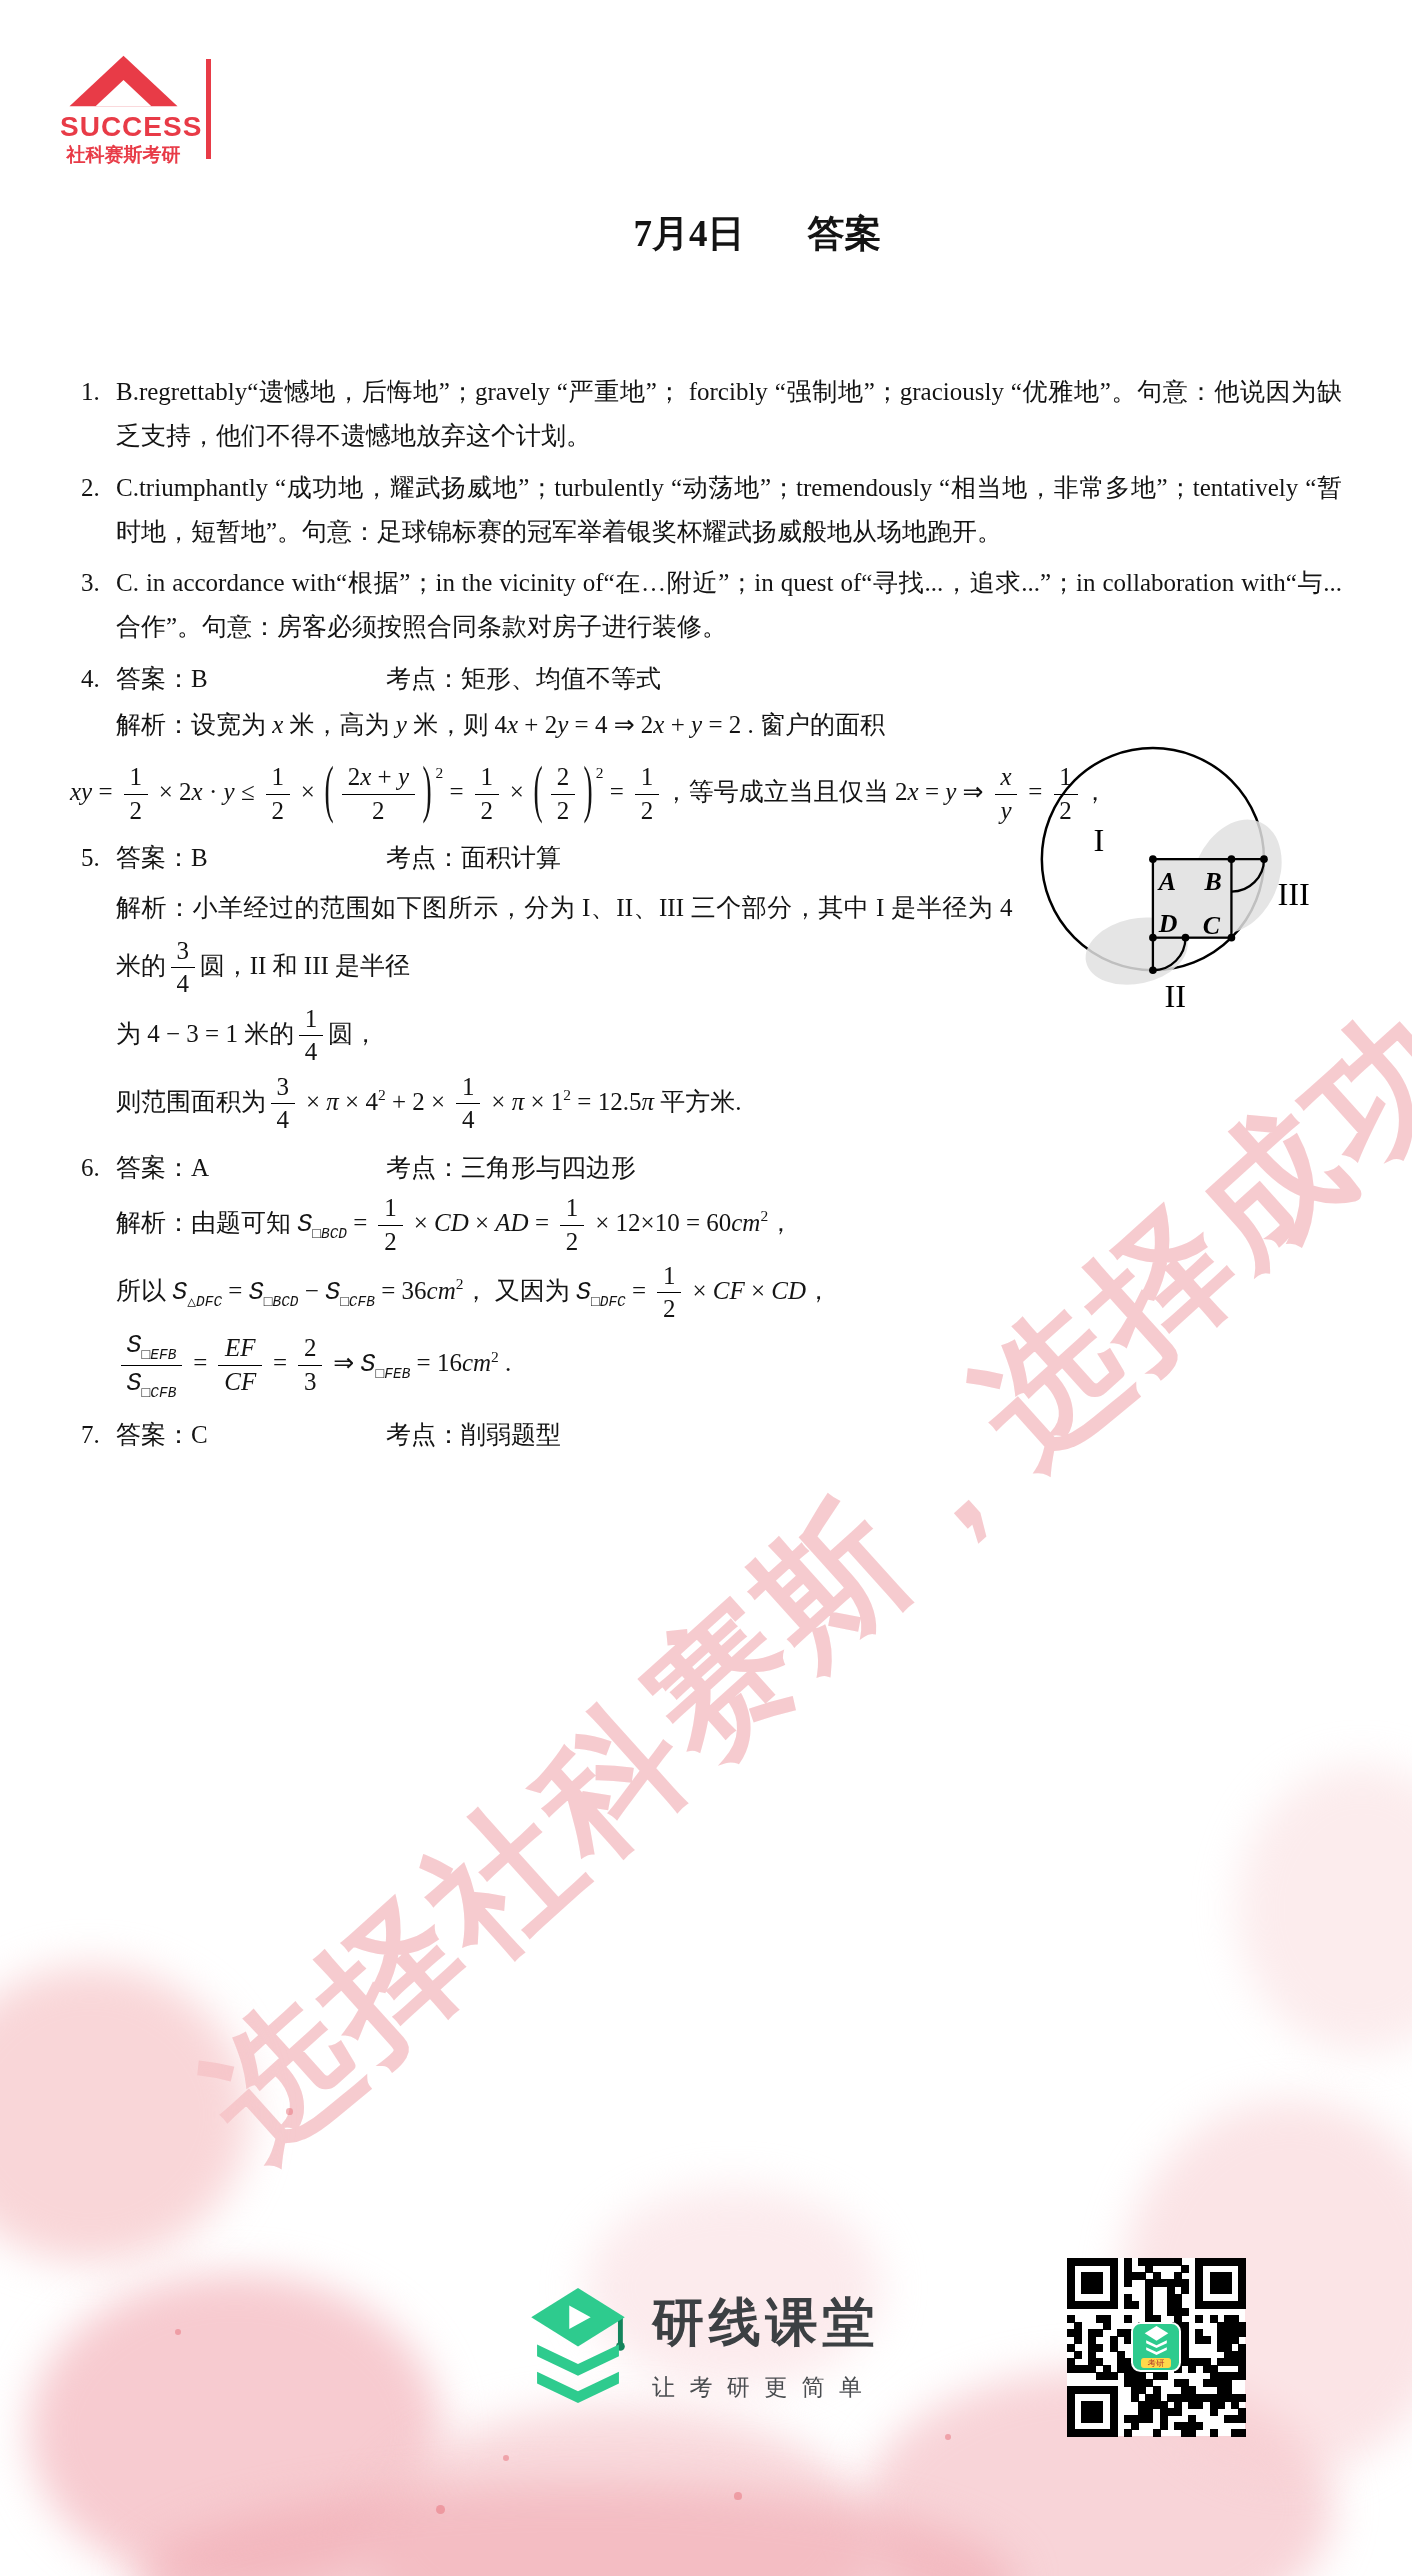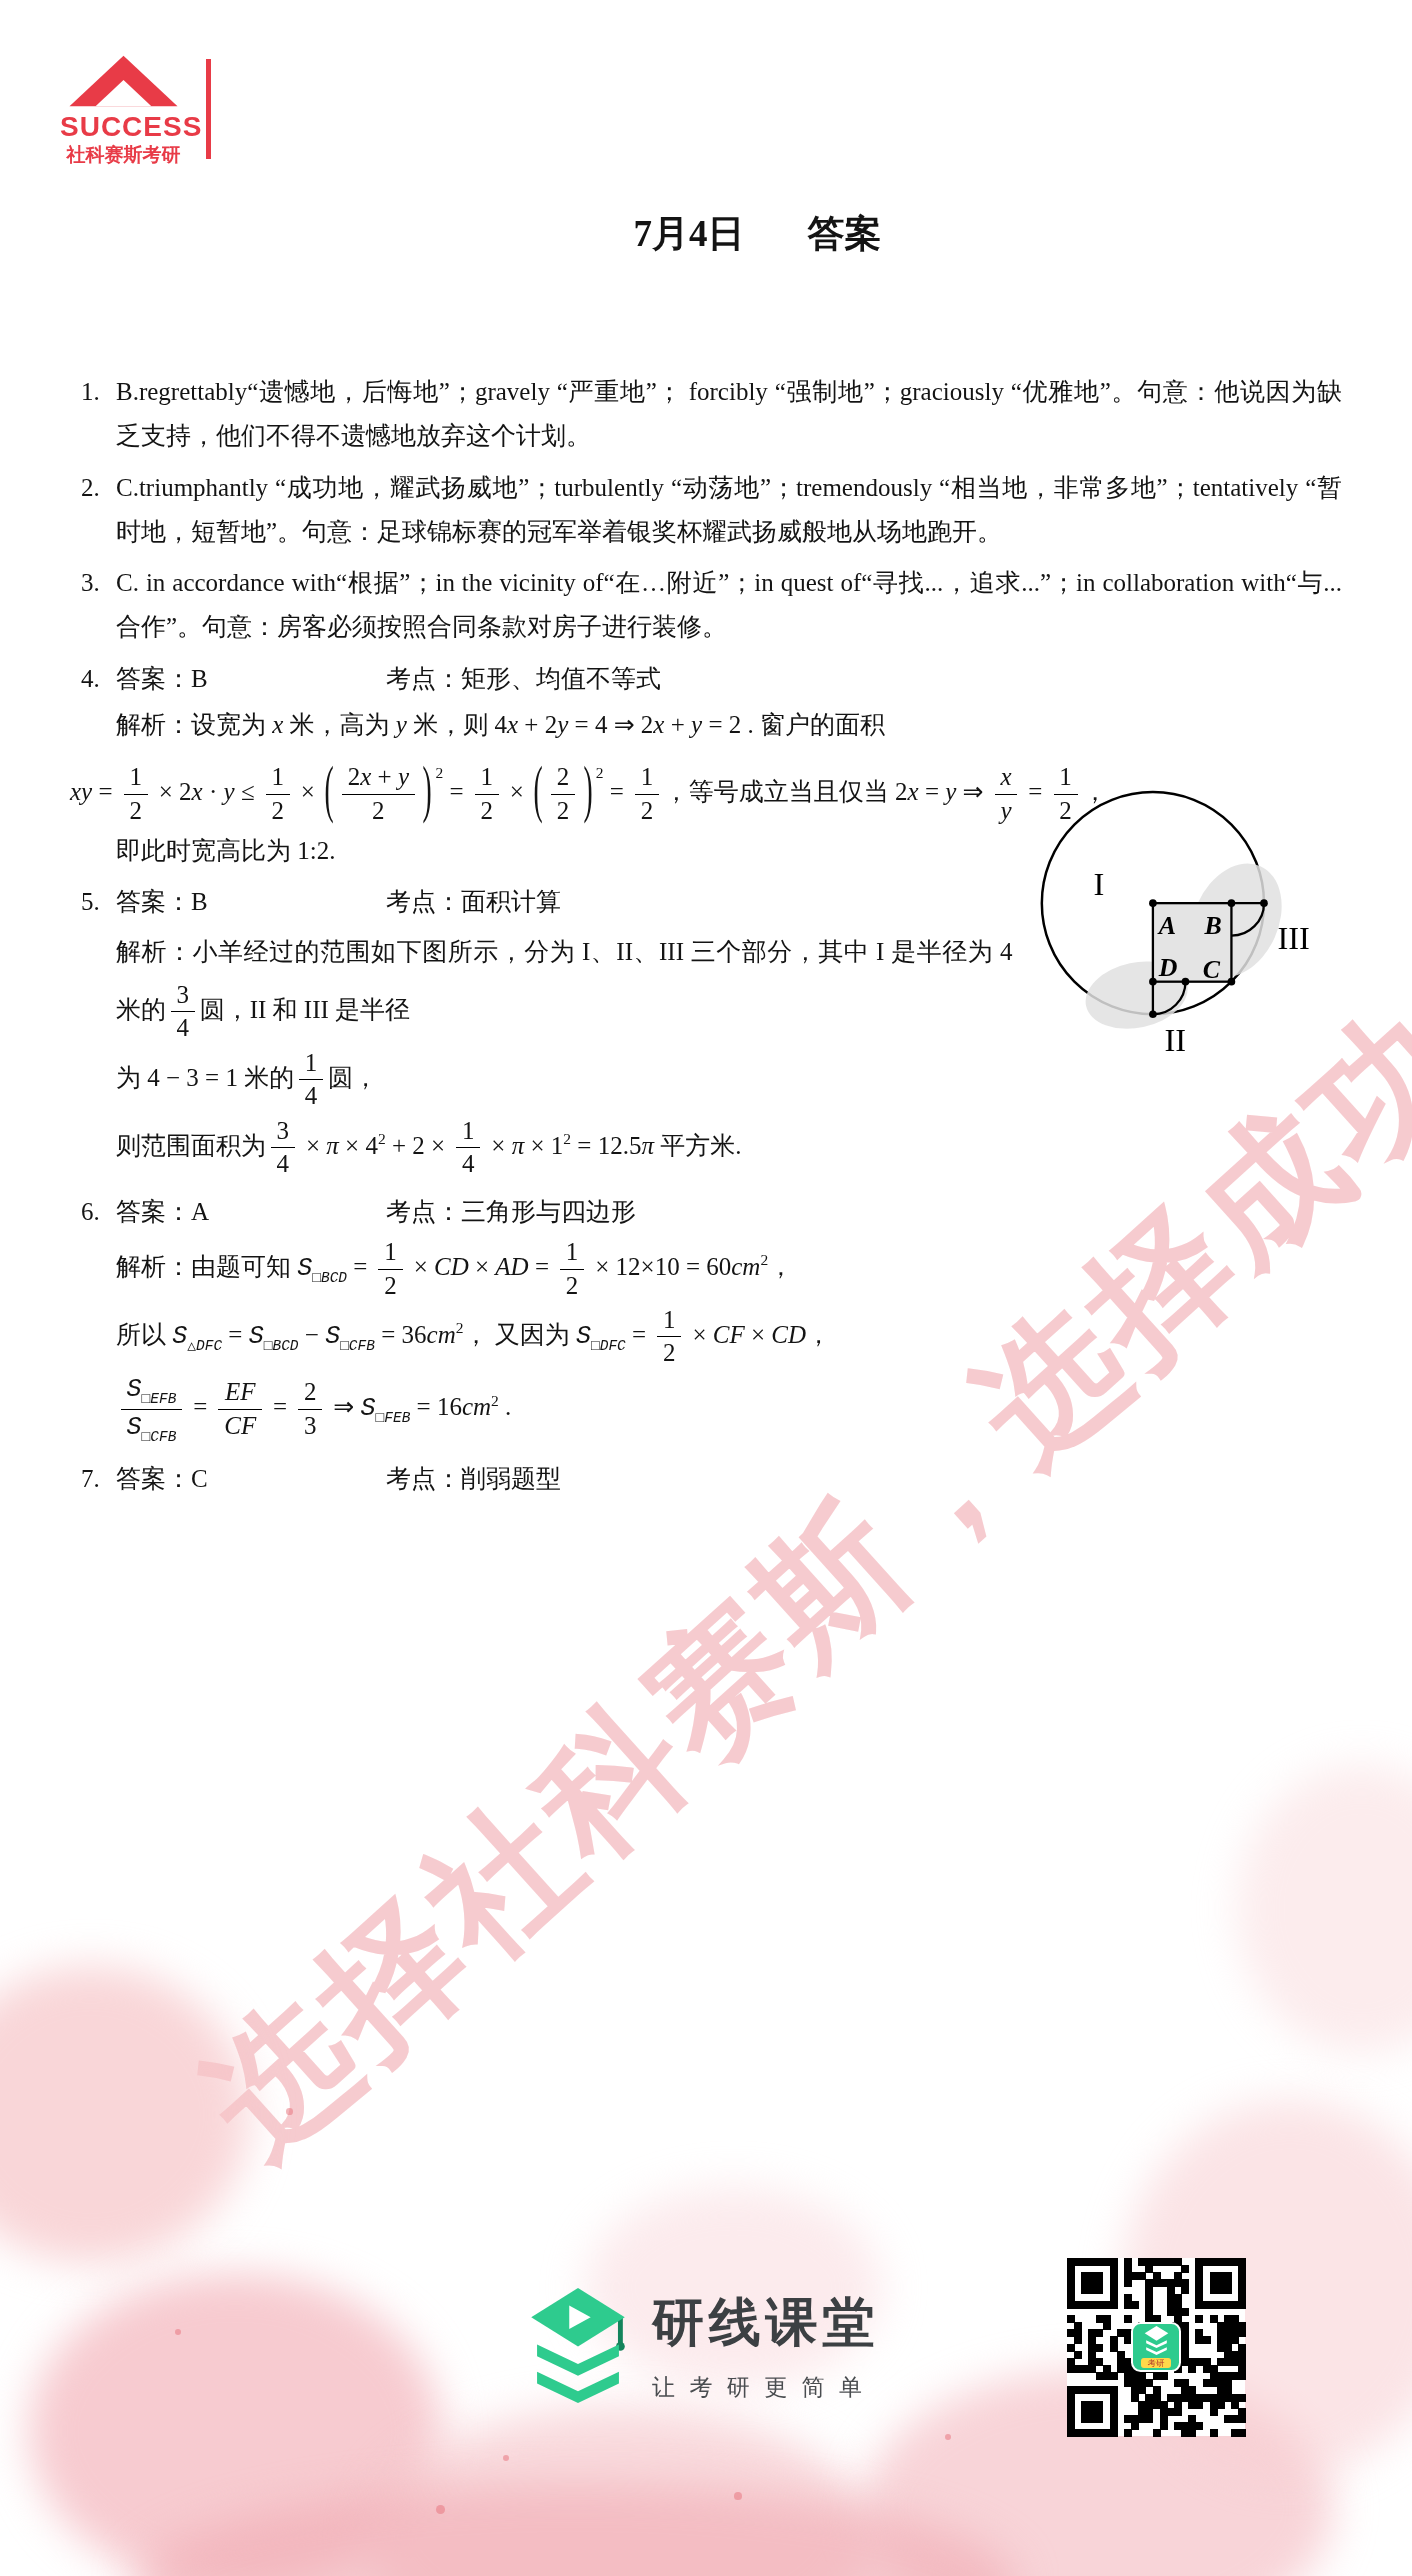--- a/index.html
+++ b/index.html
@@ -149,21 +149,20 @@
           </span><span class="mbig">)</span><span class="ms hi">2</span><span class="mt"> = </span><span class="mfrac">
             <span class="mnum"><span class="mt">1</span></span>
             <span class="mden"><span class="mt">2</span></span>
           </span><span class="mt">，等号成立当且仅当 2</span><span class="mv">x</span><span class="mt"> = </span><span class="mv">y</span><span class="mt"> ⇒ </span><span class="mfrac">
             <span class="mnum"><span class="mv">x</span></span>
             <span class="mden"><span class="mv">y</span></span>
           </span><span class="mt"> = </span><span class="mfrac">
             <span class="mnum"><span class="mt">1</span></span>
             <span class="mden"><span class="mt">2</span></span>
           </span><span class="mt">，</span></div>
-      <div class="concl">即此时宽高比为 1:2.</div>
     </div>
   </div>
 
   <div class="item">
     <div class="inum">5.</div>
     <div class="ibody">
       <svg class="fig" viewBox="0 0 330 318" style="font-size:26px">
         <circle cx="120" cy="120" r="116" fill="none" stroke="#000" stroke-width="2.6"></circle>
         <ellipse cx="207" cy="138" rx="44" ry="62" fill="#e0e0e0" opacity="0.85" transform="rotate(24 207 138)"></ellipse>
         <ellipse cx="103" cy="216" rx="54" ry="34" fill="#e0e0e0" opacity="0.85" transform="rotate(-12 103 216)"></ellipse>

